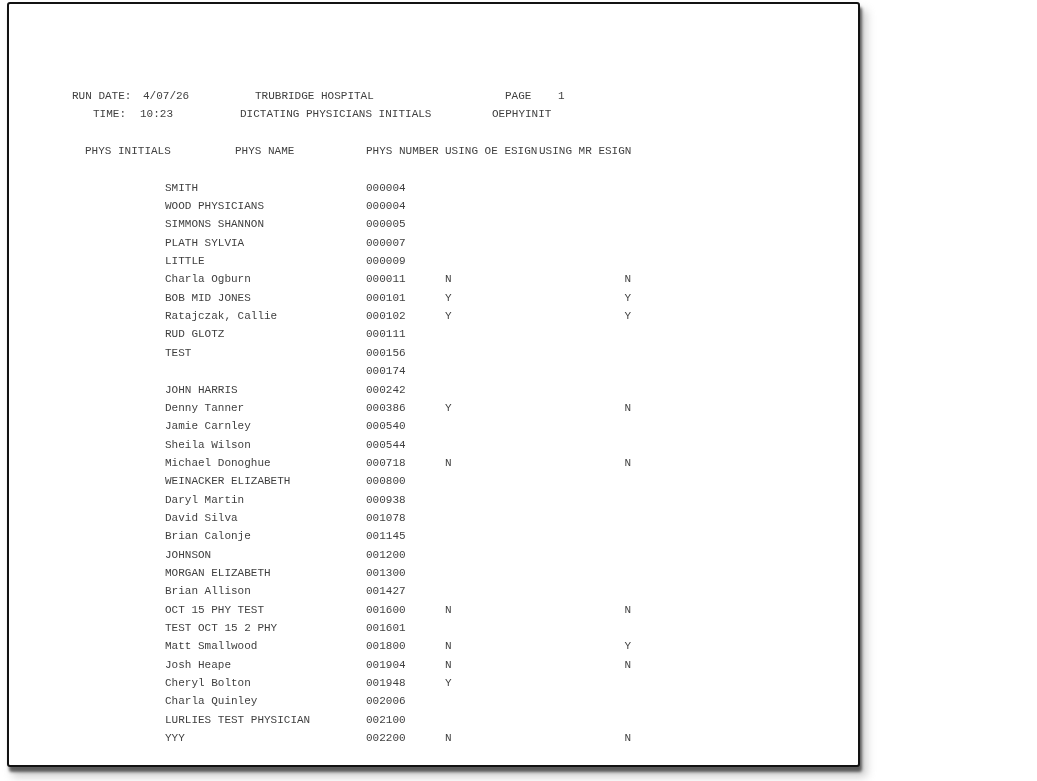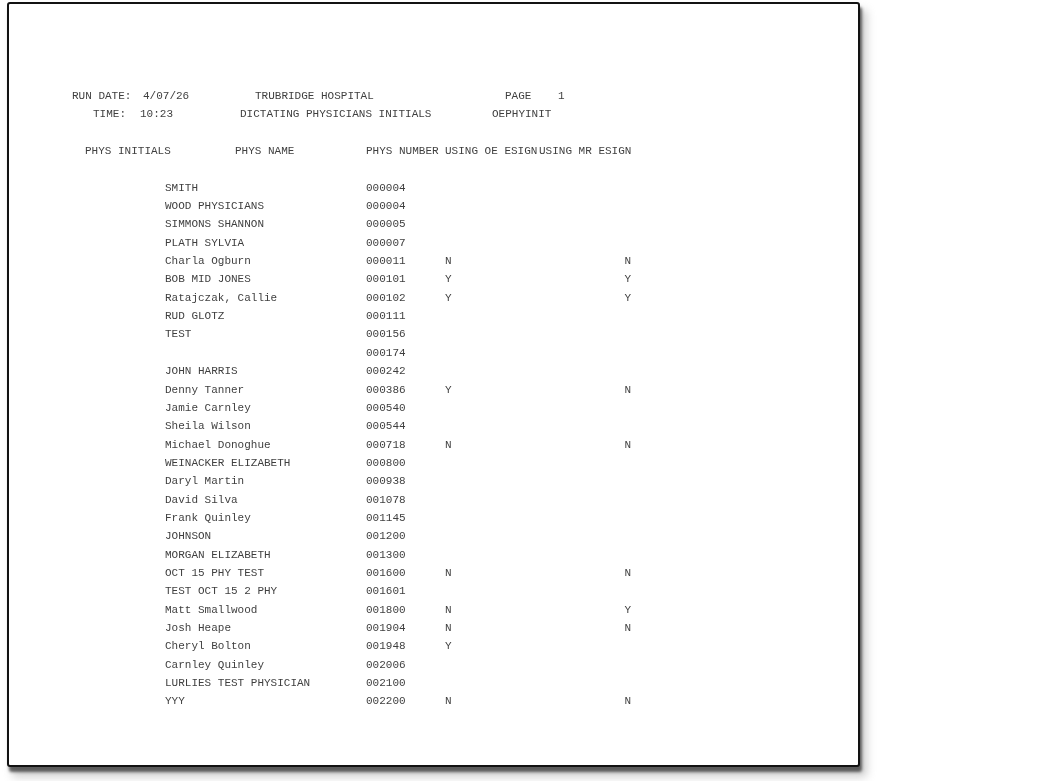--- a/index.html
+++ b/index.html
@@ -113,20 +113,27 @@
   </div>
         <div class="line">
     <span class="cell c-initials"></span>
     <span class="cell c-name">PLATH SYLVIA</span>
     <span class="cell c-number">000007</span>
     <span class="cell c-oe"></span>
     <span class="cell c-mr"></span>
   </div>
         <div class="line">
     <span class="cell c-initials"></span>
+    <span class="cell c-name">LITTLE</span>
+    <span class="cell c-number">000009</span>
+    <span class="cell c-oe"></span>
+    <span class="cell c-mr"></span>
+  </div>
+        <div class="line">
+    <span class="cell c-initials"></span>
     <span class="cell c-name">Charla Ogburn</span>
     <span class="cell c-number">000011</span>
     <span class="cell c-oe">N</span>
     <span class="cell c-mr">N</span>
   </div>
         <div class="line">
     <span class="cell c-initials"></span>
     <span class="cell c-name">BOB MID JONES</span>
     <span class="cell c-number">000101</span>
     <span class="cell c-oe">Y</span>
@@ -211,36 +218,43 @@
   </div>
         <div class="line">
     <span class="cell c-initials"></span>
     <span class="cell c-name">David Silva</span>
     <span class="cell c-number">001078</span>
     <span class="cell c-oe"></span>
     <span class="cell c-mr"></span>
   </div>
         <div class="line">
     <span class="cell c-initials"></span>
-    <span class="cell c-name">Frank Quinley</span>
+    <span class="cell c-name">Brian Calonje</span>
     <span class="cell c-number">001145</span>
     <span class="cell c-oe"></span>
     <span class="cell c-mr"></span>
   </div>
         <div class="line">
     <span class="cell c-initials"></span>
     <span class="cell c-name">JOHNSON</span>
     <span class="cell c-number">001200</span>
     <span class="cell c-oe"></span>
     <span class="cell c-mr"></span>
   </div>
         <div class="line">
     <span class="cell c-initials"></span>
     <span class="cell c-name">MORGAN ELIZABETH</span>
     <span class="cell c-number">001300</span>
+    <span class="cell c-oe"></span>
+    <span class="cell c-mr"></span>
+  </div>
+        <div class="line">
+    <span class="cell c-initials"></span>
+    <span class="cell c-name">Brian Allison</span>
+    <span class="cell c-number">001427</span>
     <span class="cell c-oe"></span>
     <span class="cell c-mr"></span>
   </div>
         <div class="line">
     <span class="cell c-initials"></span>
     <span class="cell c-name">OCT 15 PHY TEST</span>
     <span class="cell c-number">001600</span>
     <span class="cell c-oe">N</span>
     <span class="cell c-mr">N</span>
   </div>
@@ -267,21 +281,21 @@
   </div>
         <div class="line">
     <span class="cell c-initials"></span>
     <span class="cell c-name">Cheryl Bolton</span>
     <span class="cell c-number">001948</span>
     <span class="cell c-oe">Y</span>
     <span class="cell c-mr"></span>
   </div>
         <div class="line">
     <span class="cell c-initials"></span>
-    <span class="cell c-name">Carnley Quinley</span>
+    <span class="cell c-name">Charla Quinley</span>
     <span class="cell c-number">002006</span>
     <span class="cell c-oe"></span>
     <span class="cell c-mr"></span>
   </div>
         <div class="line">
     <span class="cell c-initials"></span>
     <span class="cell c-name">LURLIES TEST PHYSICIAN</span>
     <span class="cell c-number">002100</span>
     <span class="cell c-oe"></span>
     <span class="cell c-mr"></span>

